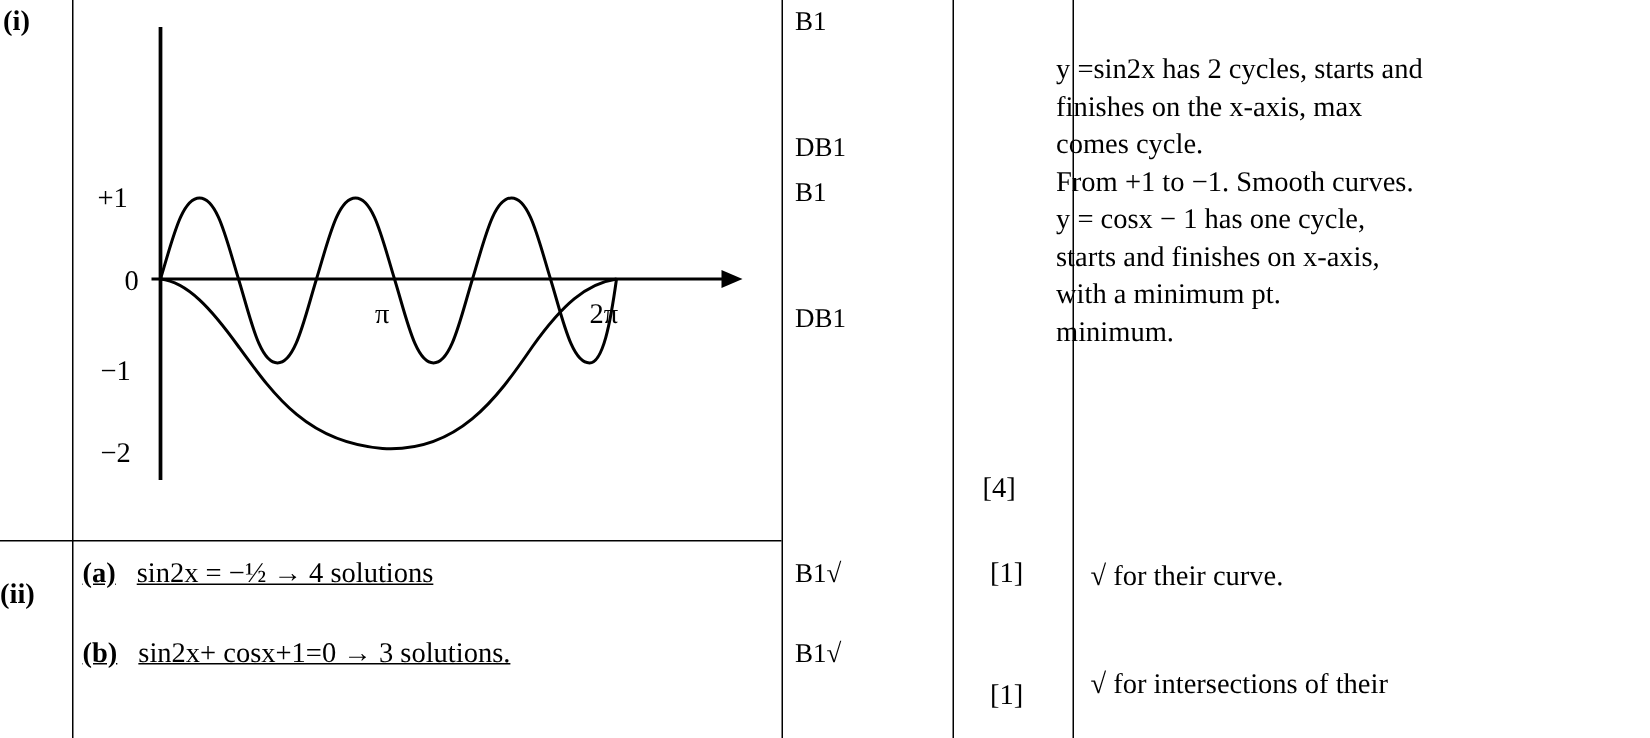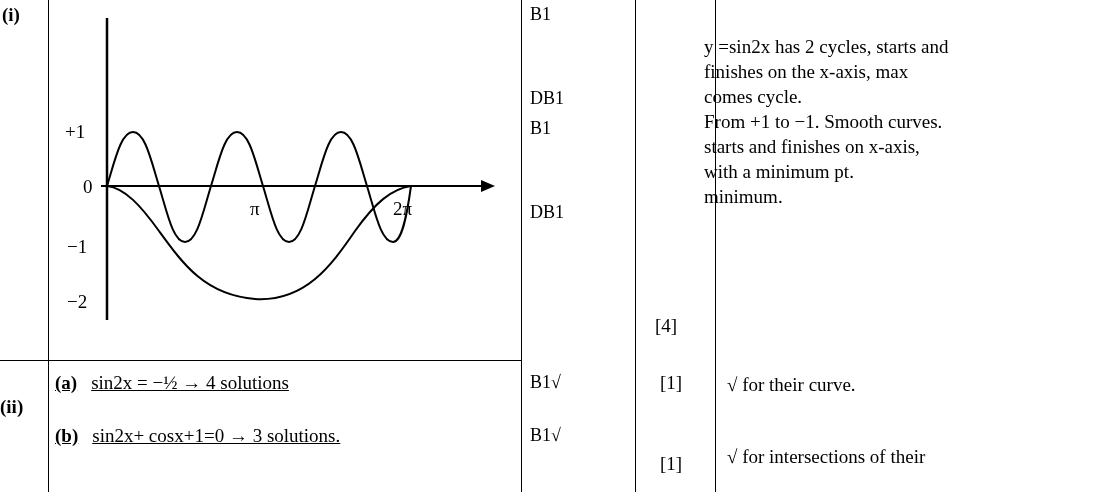--- a/index.html
+++ b/index.html
@@ -42,21 +42,21 @@
   .label-i {
     position: absolute;
     left: 2px;
     top: 4px;
     font-weight: bold;
     font-size: 19px;
   }
   .label-ii {
     position: absolute;
     left: 0px;
-    top: 396px;
+    top: 386px;
     font-weight: bold;
     font-size: 19px;
   }
 
   
   .graph {
     position: absolute;
     left: 55px;
     top: 10px;
     width: 460px;
@@ -182,20 +182,21 @@
 
   <div class="total t-4">[4]</div>
   <div class="total t-1a">[1]</div>
   <div class="total t-1b">[1]</div>
 
   <div class="comments">
     <p>y =sin2x has 2 cycles, starts and</p>
     <p>finishes on the x-axis, max</p>
     <p>comes cycle.</p>
     <p>From +1 to −1. Smooth curves.</p>
+    <p>y = cosx − 1 has one cycle,</p>
     <p>starts and finishes on x-axis,</p>
     <p>with a minimum pt.</p>
     <p>minimum.</p>
   </div>
 
   <div class="comment-a">√ for their curve.</div>
   <div class="comment-b">
     <p>√ for intersections of their</p>
     <p>curves.</p>
   </div>

